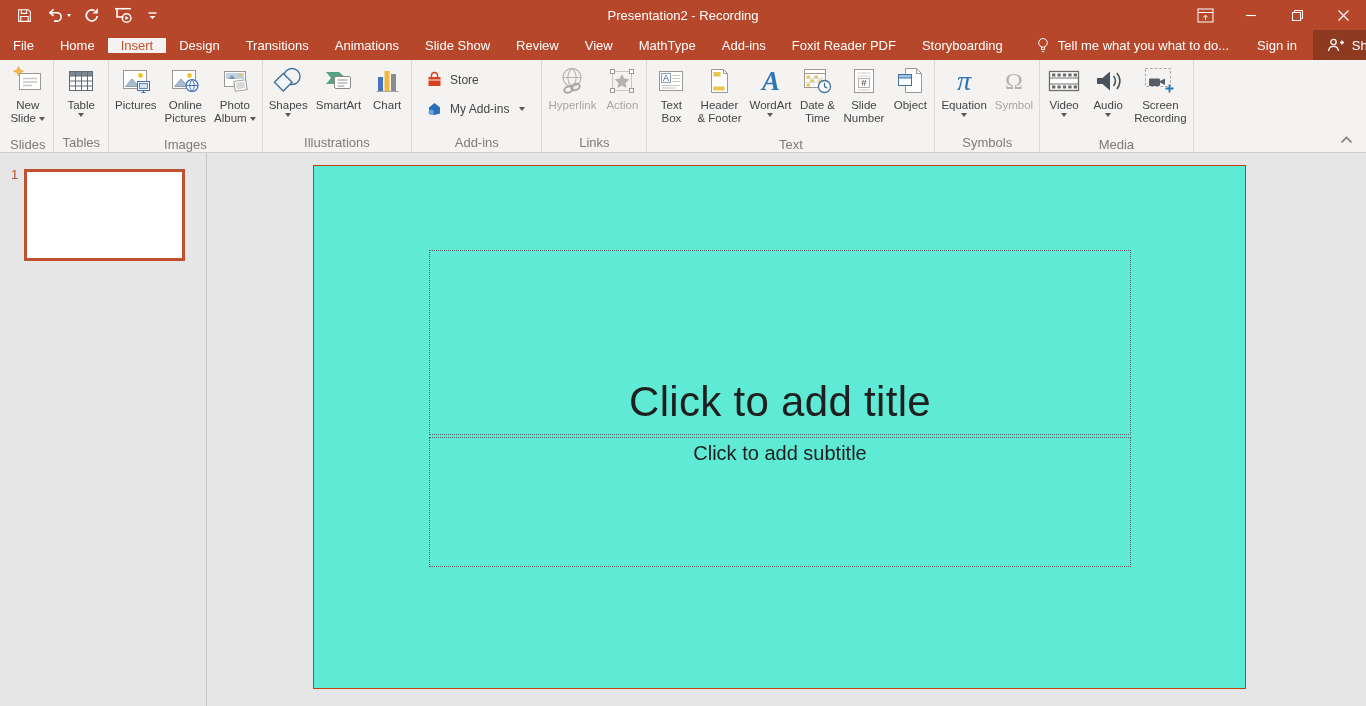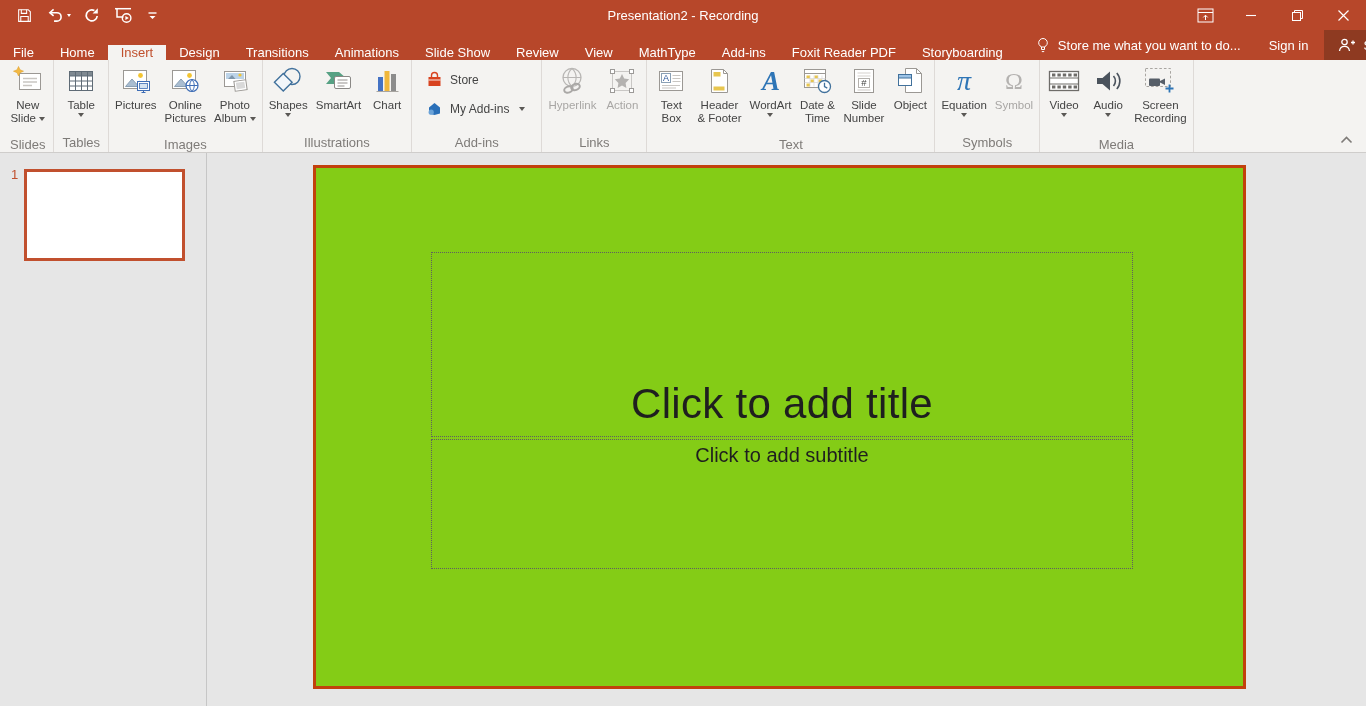--- a/index.html
+++ b/index.html
@@ -9,21 +9,21 @@
   
   .titlebar { height: 30px; background: #b7472a; display: flex; align-items: center; position: relative; }
   .qat { display: flex; align-items: center; gap: 13px; padding-left: 16px; height: 100%; }
   .qatbtn { display: flex; align-items: center; justify-content: center; height: 100%; }
   .win-title { position: absolute; left: 50%; transform: translateX(-50%); color: #fff; font-size: 13px; white-space: nowrap; }
   .wincontrols { margin-left: auto; display: flex; height: 100%; }
   .winbtn { width: 46px; height: 100%; display: flex; align-items: center; justify-content: center; }
 
   
   .tabrow { height: 30px; background: #b7472a; display: flex; align-items: stretch; color: #fff; font-size: 13px; }
-  .tabs { display: flex; align-items: flex-end; }
+  .tabs { display: flex; align-items: flex-start; margin-top: 8px; }
   .tab { padding: 0 13px; display: flex; align-items: center; white-space: nowrap; }
   .tab.active { background: #f4f3f1; color: #c0502e; }
   .tellme { display: flex; align-items: center; gap: 8px; padding: 0 12px; margin-left: 8px; white-space: nowrap; }
   .signin { margin-left: auto; display: flex; align-items: center; padding: 0 16px; white-space: nowrap; }
   .share { background: #8e3a21; display: flex; align-items: center; gap: 7px; padding: 0 13px; margin-right: 10px; white-space: nowrap; }
 
   
   .ribbon { height: 93px; background: #f4f3f1; border-bottom: 1px solid #cfcdcb; display: flex; align-items: stretch; position: relative; padding-left: 2px; }
   .rgroup { display: flex; flex-direction: column; border-right: 1px solid #dedad7; gap: 12px; }
   .ritems { flex: 1; display: flex; align-items: stretch; justify-content: center; padding: 0 2px; }
@@ -39,21 +39,21 @@
   .small-col { display: flex; flex-direction: column; justify-content: flex-start; padding: 11px 14px 0 12px; gap: 12px; }
   .sbtn { display: flex; align-items: center; gap: 7px; font-size: 12px; color: #444; white-space: nowrap; }
   .collapse-btn { position: absolute; right: 10px; bottom: 5px; width: 20px; height: 14px; display: flex; align-items: center; justify-content: center; }
 
   
   .workspace { display: flex; height: 553px; }
   .thumbs { width: 207px; background: #e6e6e6; border-right: 1px solid #c6c6c6; position: relative; }
   .thumb-num { position: absolute; left: 11px; top: 14px; font-size: 13px; color: #c0502e; }
   .thumb { position: absolute; left: 24px; top: 16px; width: 161px; height: 92px; background: #fff; border: 3px solid #c1502e; }
   .canvas { flex: 1; position: relative; background: #e6e6e6; }
-  .slide { position: absolute; left: 106px; top: 12px; width: 933px; height: 524px; background: #84cc16; border: 3px solid #c2410c; }
+  .slide { position: absolute; left: 106px; top: 12px; width: 933px; height: 524px; background: #5eead4; border: 1px solid #c2410c; }
   .ph { position: absolute; left: 115px; width: 702px; border: 1px dotted #5f5f5f; display: flex; justify-content: center; }
   .ph.title-ph { top: 84px; height: 185px; align-items: flex-end; padding-bottom: 8px; }
   .ph.subtitle-ph { top: 271px; height: 130px; align-items: flex-start; padding-top: 4px; }
   .title-text { font-size: 42px; font-weight: 300; color: #1f1f1f; letter-spacing: .3px; }
   .subtitle-text { font-size: 20px; font-weight: 300; color: #1f1f1f; }
 </style>
 </head>
 <body>
 
 <div class="titlebar">
@@ -155,21 +155,21 @@
       <div class="tab">Foxit Reader PDF</div>
       <div class="tab">Storyboarding</div>
     </div>
   <div class="tellme">
     <span style="display: inline-flex; align-items: center;">
         <svg width="14" height="17" viewBox="0 0 14 17" fill="none" stroke="#fff">
           <circle cx="7" cy="5.8" r="4.3"></circle>
           <path d="M5.5 10v2.5h3V10M5.8 14.6h2.4"></path>
         </svg>
       </span>
-    <span>Store me what you want to do...</span>
+    <span>Tell me what you what to do...</span>
   </div>
   <div class="signin">Sign in</div>
   <div class="share">
     <span style="display: inline-flex; align-items: center;">
         <svg width="19" height="14" viewBox="0 0 19 14" fill="none" stroke="#fff" stroke-width="1.3">
           <circle cx="7.5" cy="4" r="2.7"></circle>
           <path d="M2.5 13c.4-3 2.4-4.6 5-4.6s4.6 1.6 5 4.6"></path>
           <path d="M14 4.5h4M16 2.5v4"></path>
         </svg>
       </span>

